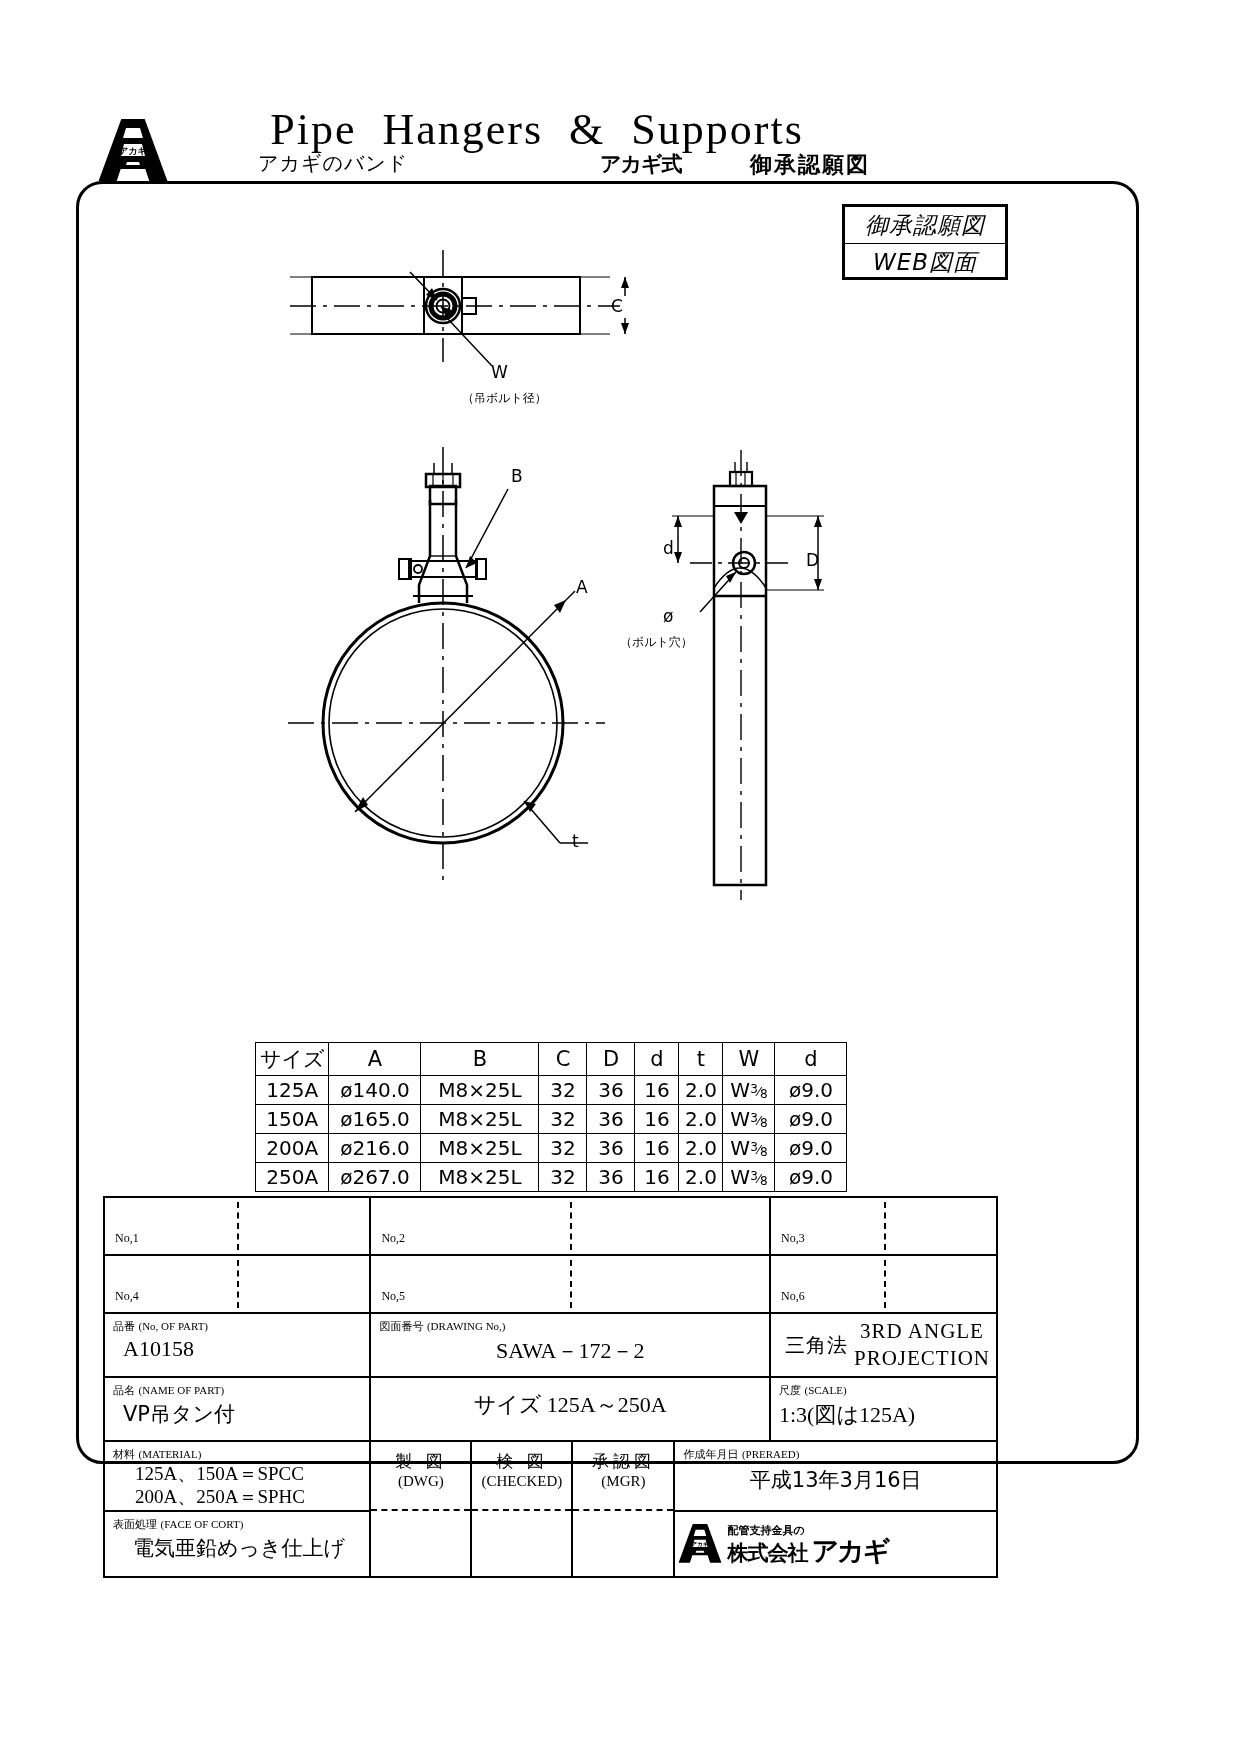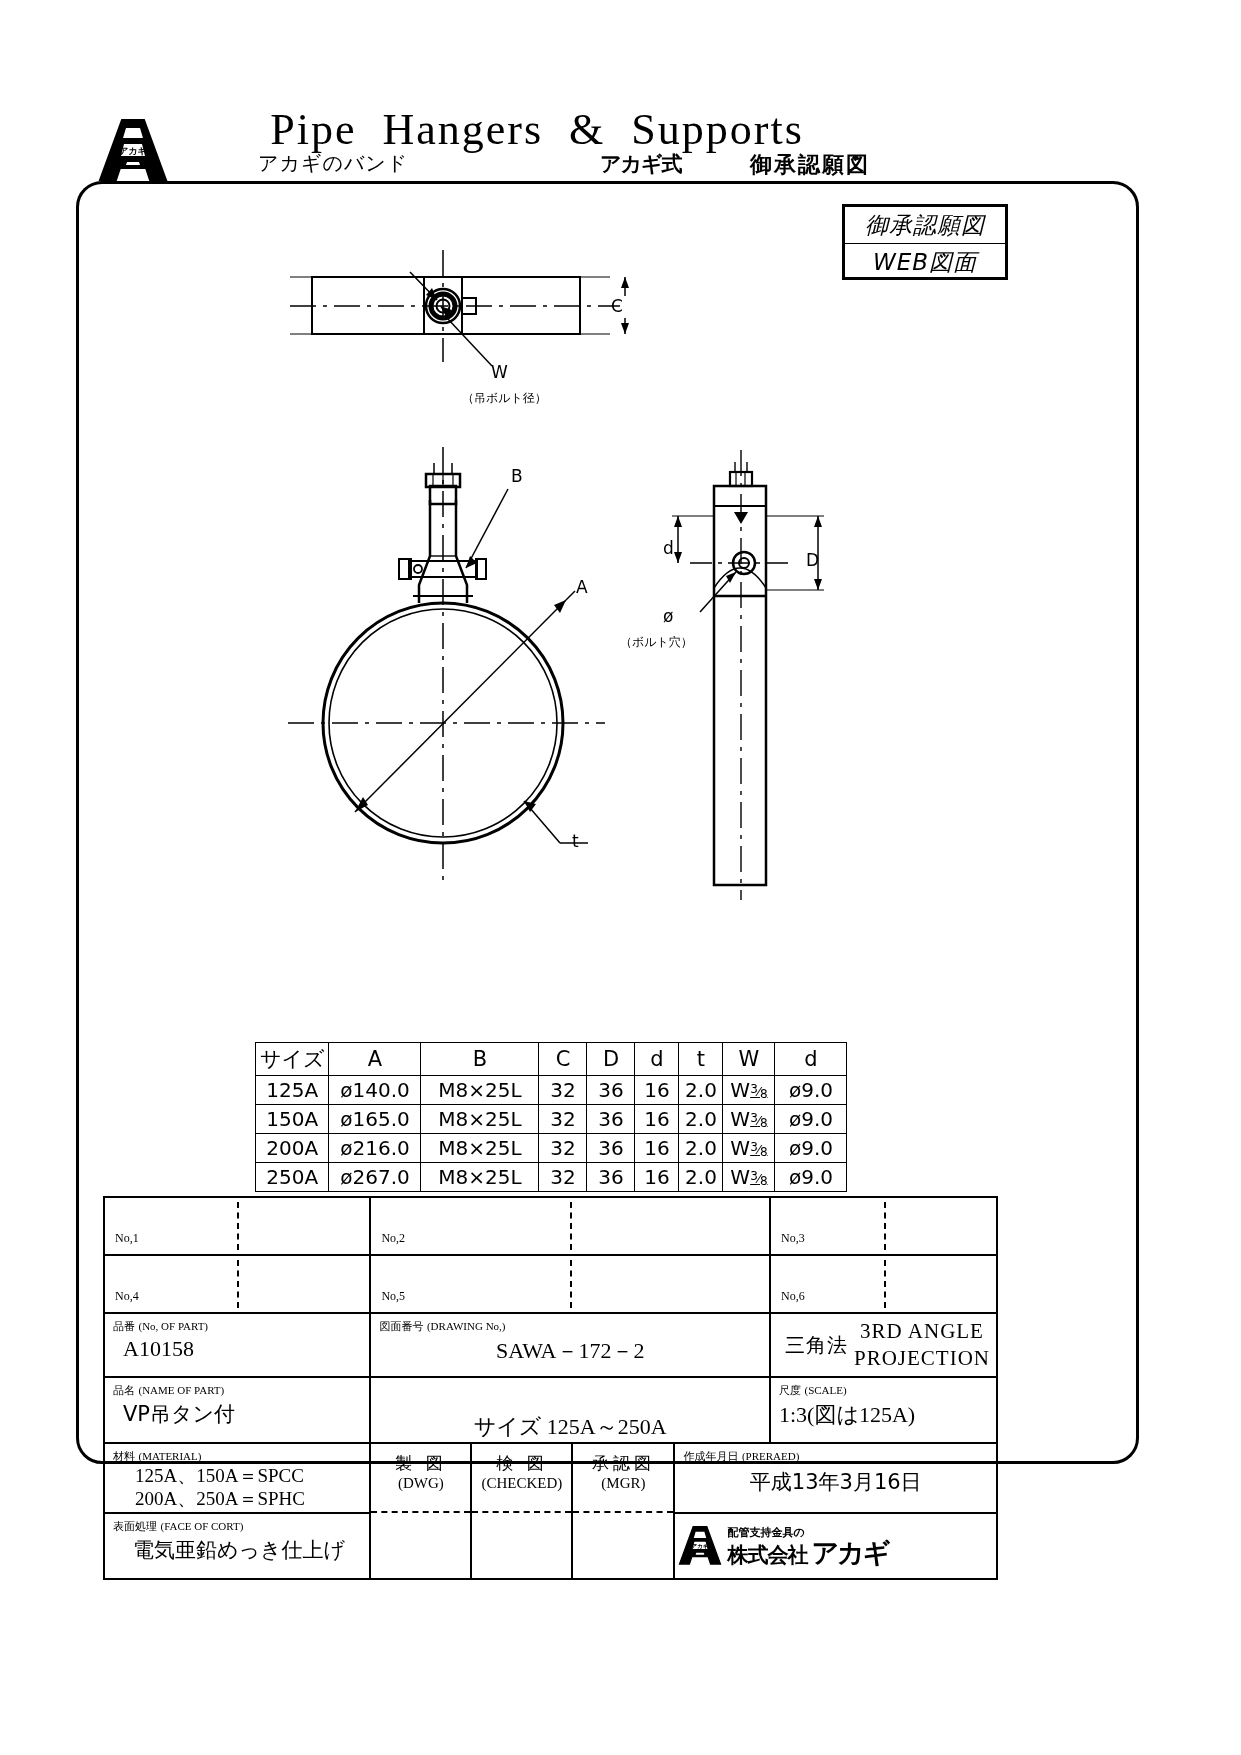--- a/index.html
+++ b/index.html
@@ -125,21 +125,20 @@
   #spec-table .c-d2    { width: 44px; }
   #spec-table .c-t     { width: 44px; }
   #spec-table .c-w     { width: 52px; }
   #spec-table .c-d3    { width: 72px; }
   #spec-table th { font-size: 21px; }
   .frac {
     display: inline-block;
     font-size: 13px;
     line-height: 1;
     vertical-align: middle;
-    text-decoration: underline;
   }
   .frac sup { font-size: 12px; vertical-align: 3px; }
   .frac sub { font-size: 12px; vertical-align: -2px; }
 
   
   #title-block {
     position: absolute;
     left: 103px; top: 1196px;
     width: 895px;
     border-collapse: collapse;
@@ -561,21 +560,21 @@
 
   <tr>
     <td colspan="2" style="height:62px" class="tb-outer">
       <div class="cap">
         <span>品名</span>
         <span class="cap-serif">(NAME OF PART)</span>
       </div>
       <div class="val val-jp">VP吊タン付</div>
     </td>
     <td colspan="4" style="height:62px" class="tb-outer">
-      <div class="val val-c" style="padding-top:34px;">サイズ  125A～250A</div>
+      <div class="val val-c" style="padding-top:12px;">サイズ  125A～250A</div>
     </td>
     <td colspan="2" style="height:62px" class="tb-outer">
       <div class="cap">
         <span>尺度</span>
         <span class="cap-serif">(SCALE)</span>
       </div>
       <div class="val" style="padding-left:8px;">1:3(図は125A)</div>
     </td>
   </tr>
 

